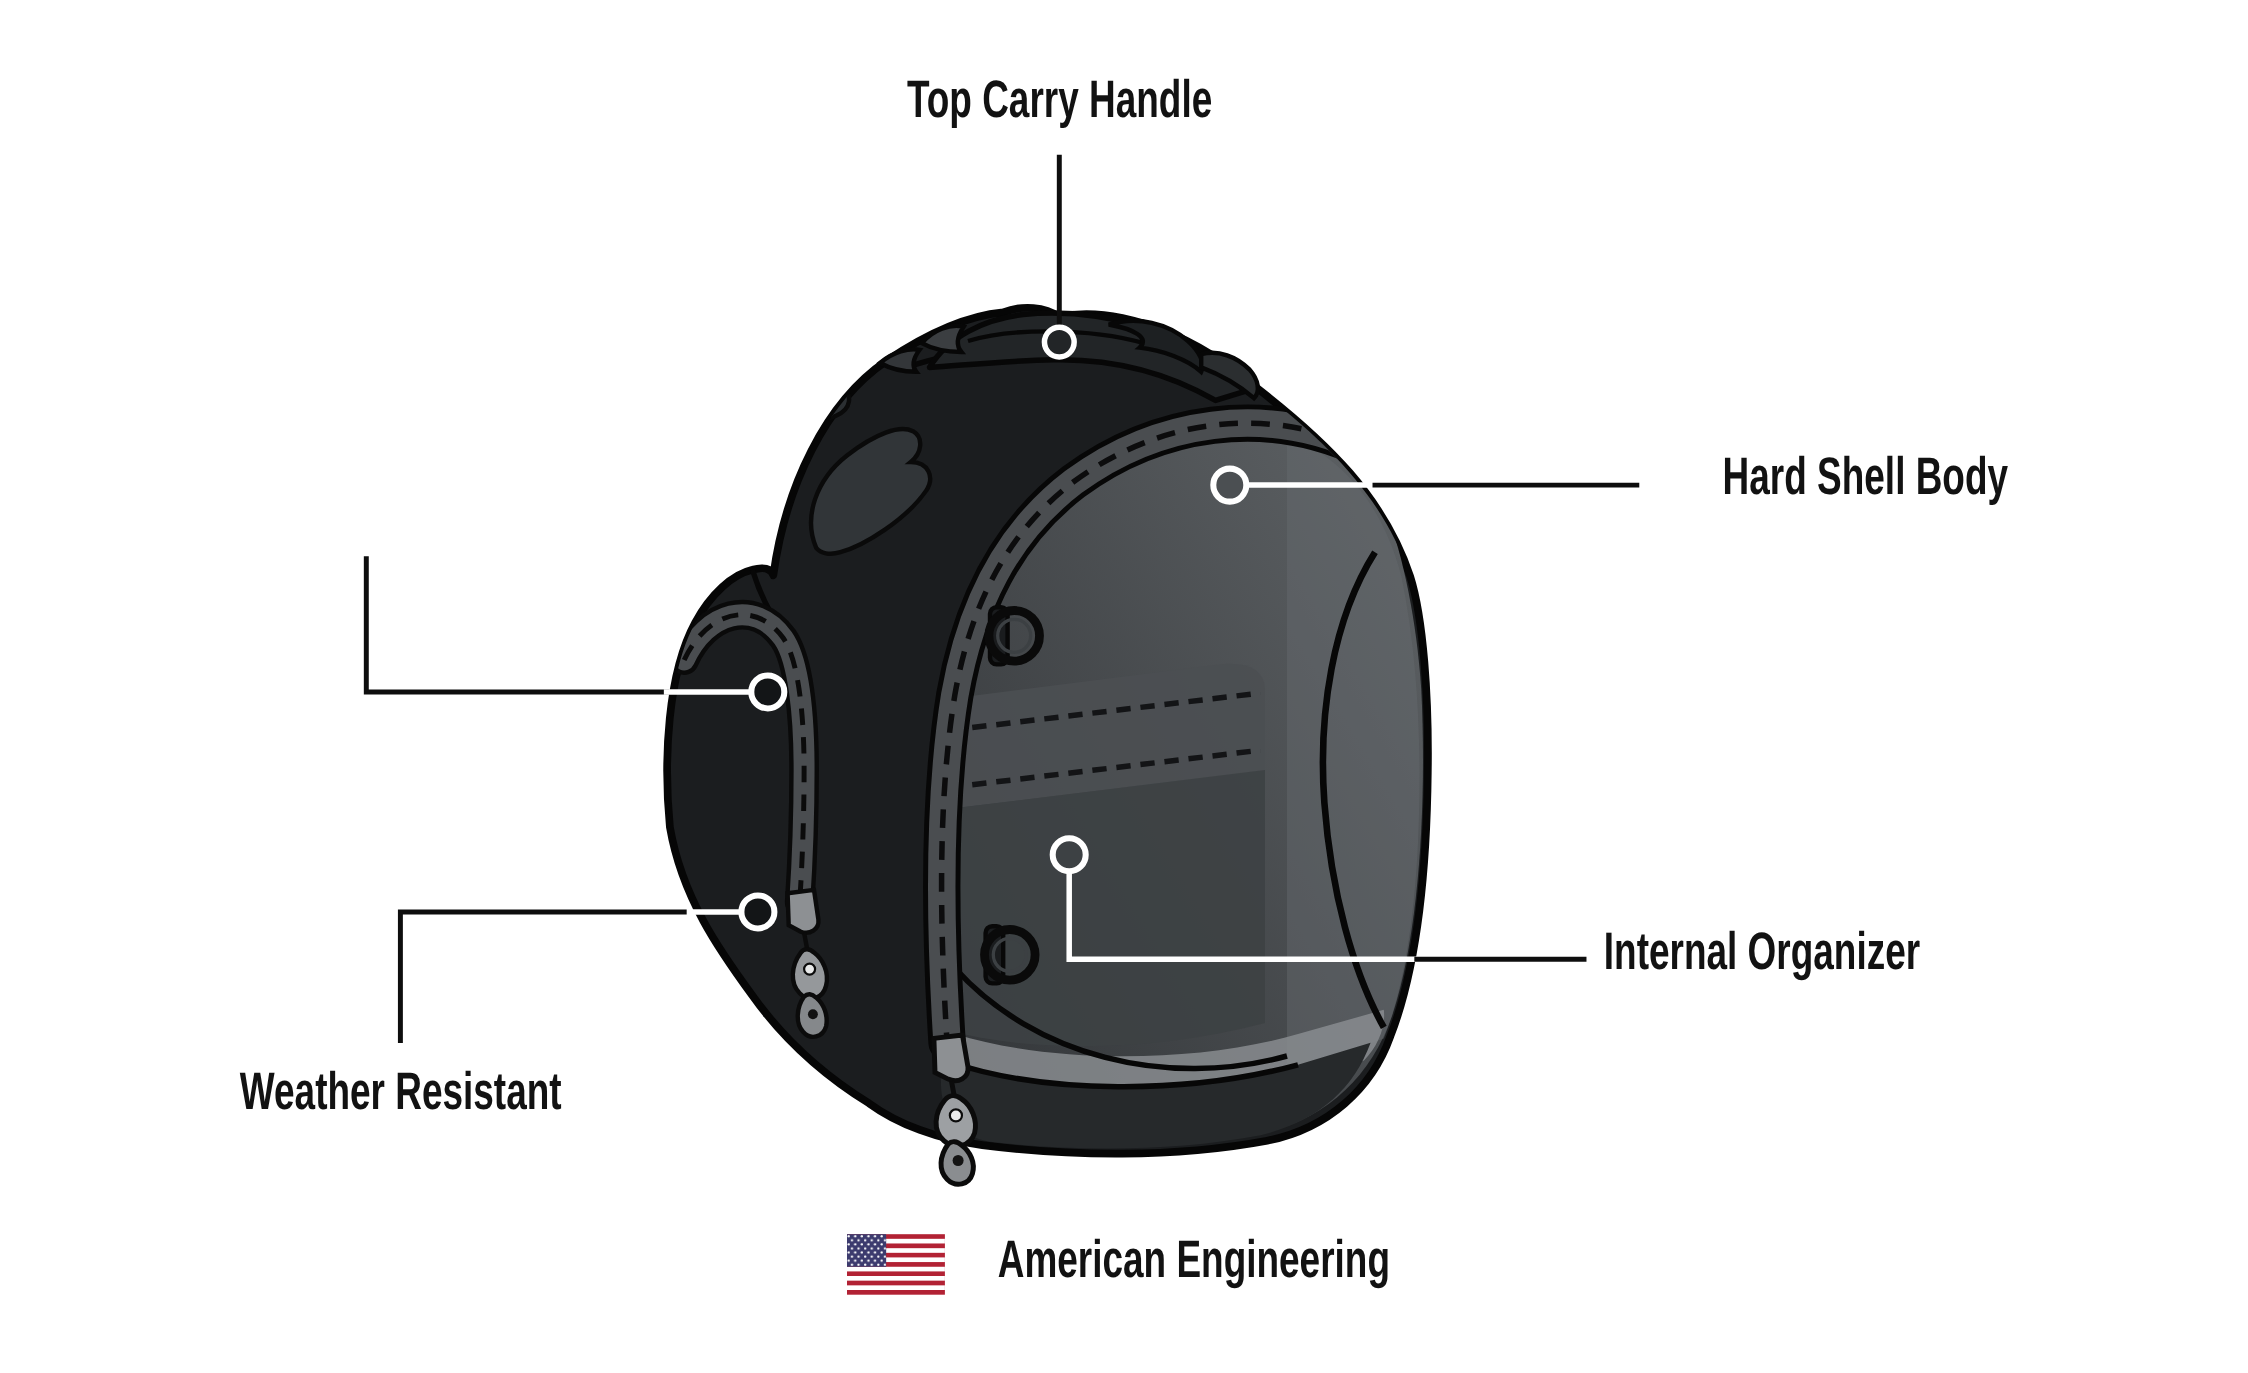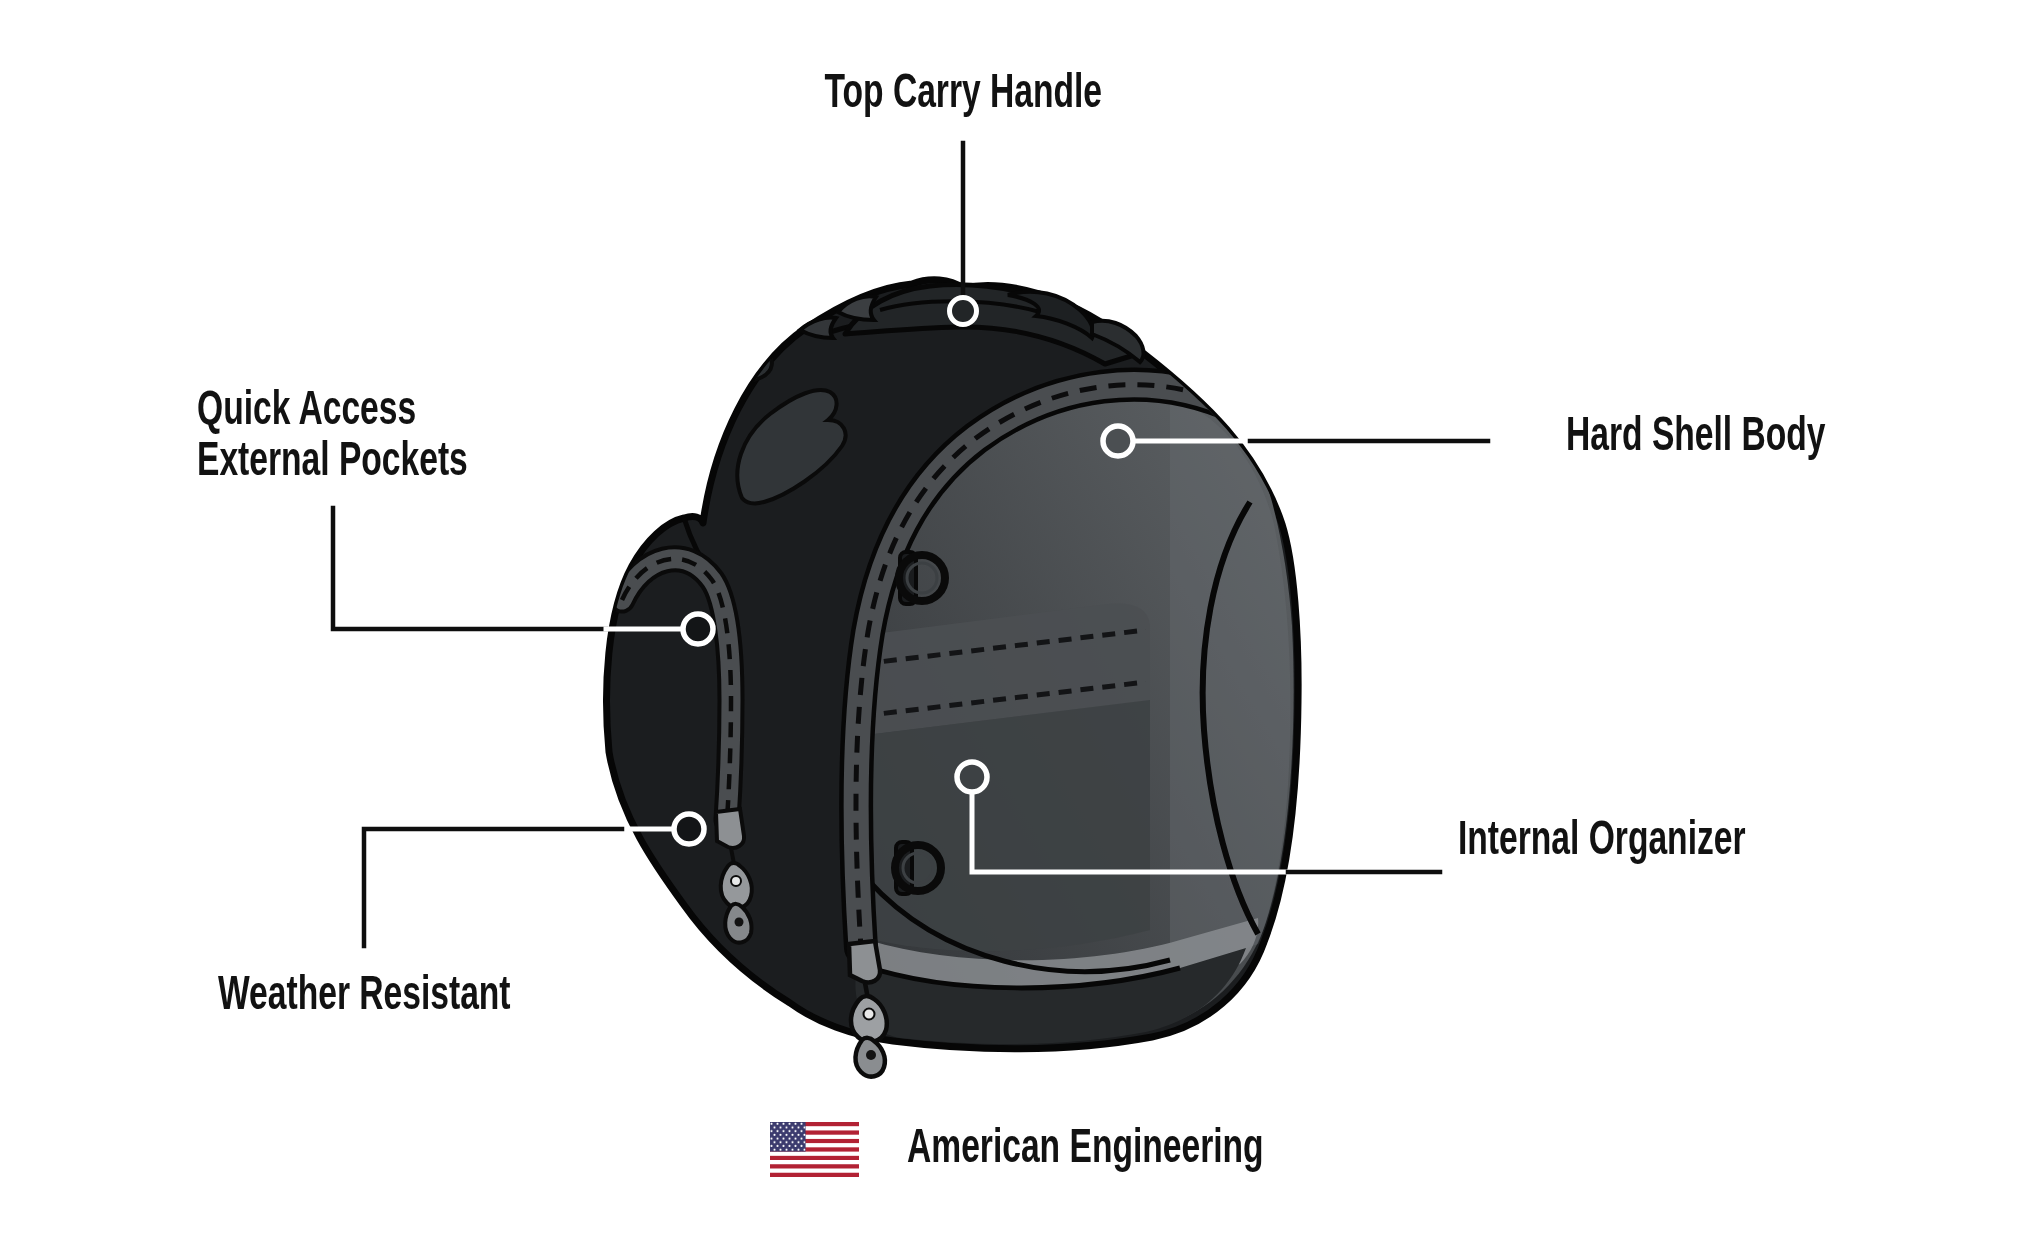--- a/index.html
+++ b/index.html
@@ -178,32 +178,26 @@
       </g>
       <rect x="770" y="1122" width="35.6" height="29.6" fill="#3C3B6E"></rect>
       <rect x="770" y="1122" width="35.6" height="29.6" fill="url(#stars)"></rect>
     </g>
   </svg>
 
   <div class="label center" style="left:713px;top:65px;width:500px;">
     <span class="cond mid">Top Carry Handle</span>
   </div>
 
-  <div class="label" style="left:197px;top:382px;">
-    <span class="cond">
-      <span>Quick Access</span><br>
-      <span>External Pockets</span>
-    </span>
-  </div>
 
   <div class="label" style="left:1520px;top:408px;margin-left:46px;">
     <span class="cond">Hard Shell Body</span>
   </div>
 
-  <div class="label" style="left:1458px;top:812px;">
+  <div class="label" style="left:1458px;top:840px;">
     <span class="cond">Internal Organizer</span>
   </div>
 
   <div class="label" style="left:907px;top:1120px;">
     <span class="cond">American Engineering</span>
   </div>
 
   <div class="label" style="left:218px;top:967px;">
     <span class="cond">Weather Resistant</span>
   </div>

